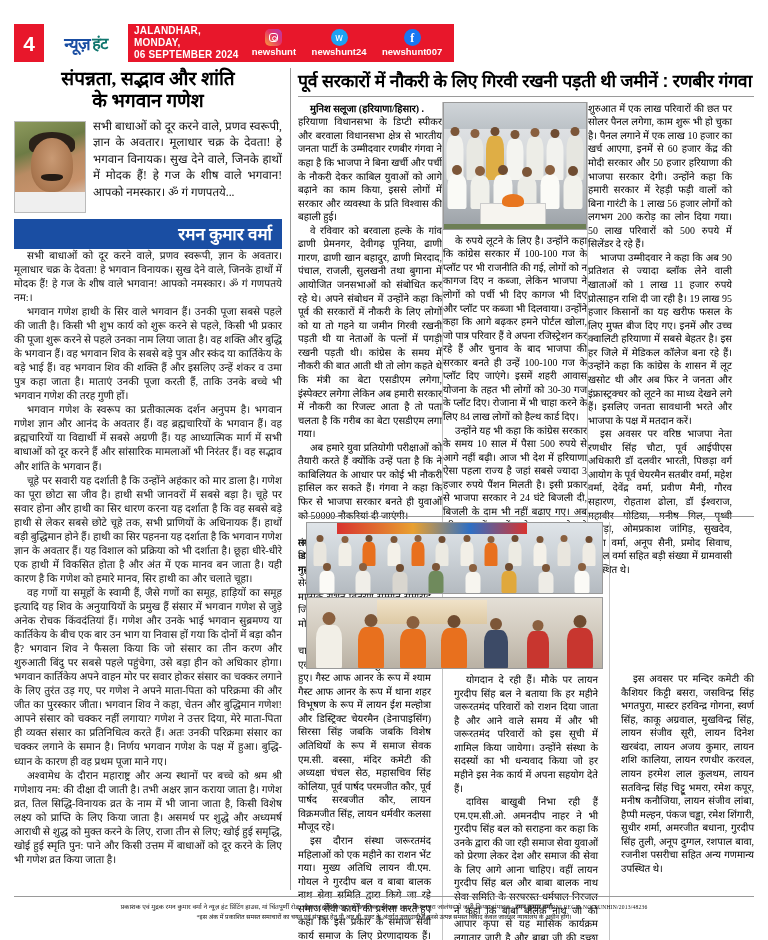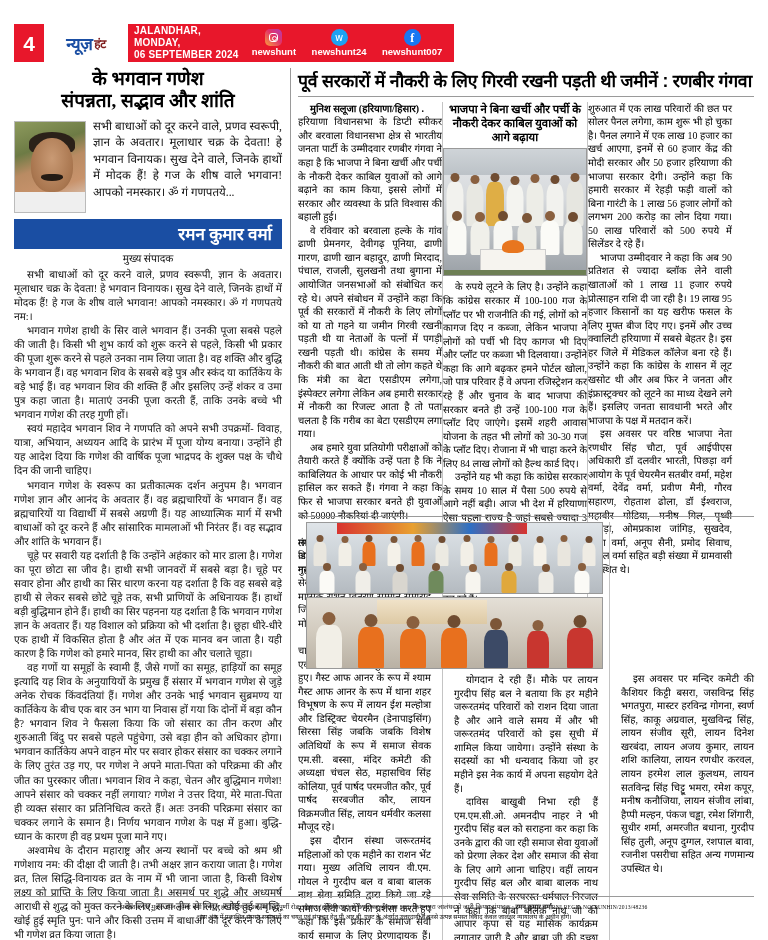--- a/index.html
+++ b/index.html
@@ -42,24 +42,24 @@
     padding: 0 3px;
   }
   .mh-logo .lg-a {
     color: #1a4ea3;
     font-family: "Liberation Sans", sans-serif;
     font-weight: bold;
     font-size: 17px;
     letter-spacing: -0.5px;
   }
   .mh-logo .lg-b {
-    color: #7f1d1d;
-    font-family: "Liberation Sans", sans-serif;
-    font-weight: bold;
-    font-size: 12px;
+    color: #0f766e;
+    font-family: "Liberation Sans", sans-serif;
+    font-weight: bold;
+    font-size: 16px;
     letter-spacing: -0.5px;
   }
   .mh-dateline {
     width: 112px;
     background: #e8172b;
     color: #fff;
     font-family: "Liberation Sans", sans-serif;
     font-weight: bold;
     font-size: 10px;
     line-height: 1.22;
@@ -276,42 +276,40 @@
         <div class="soc-badge soc-fb">f</div>
         <div class="soc-label">newshunt007</div>
       </div>
     </div>
   </div>
 
   <div class="vrule" style="left:290px; top:68px; height:822px;"></div>
 
   <div class="left-col">
     <div class="hl-left">
+      <div>संपन्नता, सद्भाव और शांति</div>
       <div>के भगवान गणेश</div>
-      <div>संपन्नता, सद्भाव और शांति</div>
     </div>
 
     <div class="left-intro">
       <div class="portrait">
         <div class="hair"></div>
           <div class="face"></div>
           <div class="stache"></div>
           <div class="shirt"></div>
       </div>
       <div class="left-para">सभी बाधाओं को दूर करने वाले, प्रणव स्वरूपी, ज्ञान के अवतार। मूलाधार चक्र के देवता! हे भगवान विनायक। सुख देने वाले, जिनके हाथों में मोदक हैं! हे गज के शीष वाले भगवान! आपको नमस्कार। ॐ गं गणपतये...</div>
     </div>
 
     <div style="clear:both"></div>
     <div class="byline-bar">रमन कुमार वर्मा</div>
-    <div class="byline-sub">मुख्य संपादक</div>
 
     <div class="body-left">
       <p>सभी बाधाओं को दूर करने वाले, प्रणव स्वरूपी, ज्ञान के अवतार। मूलाधार चक्र के देवता! हे भगवान विनायक। सुख देने वाले, जिनके हाथों में मोदक हैं! हे गज के शीष वाले भगवान! आपको नमस्कार। ॐ गं गणपतये नम:।</p>
       <p>भगवान गणेश हाथी के सिर वाले भगवान हैं। उनकी पूजा सबसे पहले की जाती है। किसी भी शुभ कार्य को शुरू करने से पहले, किसी भी प्रकार की पूजा शुरू करने से पहले उनका नाम लिया जाता है। वह शक्ति और बुद्धि के भगवान हैं। वह भगवान शिव के सबसे बड़े पुत्र और स्कंद या कार्तिकेय के बड़े भाई हैं। वह भगवान शिव की शक्ति हैं और इसलिए उन्हें शंकर व उमा पुत्र कहा जाता है। माताएं उनकी पूजा करती हैं, ताकि उनके बच्चे भी भगवान गणेश की तरह गुणी हों।</p>
-      <p>स्वयं महादेव भगवान शिव ने गणपति को अपने सभी उपक्रमों- विवाह, यात्रा, अभियान, अध्ययन आदि के प्रारंभ में पूजा योग्य बनाया। उन्होंने ही यह आदेश दिया कि गणेश की वार्षिक पूजा भाद्रपद के शुक्ल पक्ष के चौथे दिन की जानी चाहिए।</p>
       <p>भगवान गणेश के स्वरूप का प्रतीकात्मक दर्शन अनुपम है। भगवान गणेश ज्ञान और आनंद के अवतार हैं। वह ब्रह्मचारियों के भगवान हैं। वह ब्रह्मचारियों या विद्यार्थी में सबसे अग्रणी हैं। यह आध्यात्मिक मार्ग में सभी बाधाओं को दूर करने हैं और सांसारिक मामलाओं भी निरंतर हैं। वह सद्भाव और शांति के भगवान हैं।</p>
       <p>चूहे पर सवारी यह दर्शाती है कि उन्होंने अहंकार को मार डाला है। गणेश का पूरा छोटा सा जीव है। हाथी सभी जानवरों में सबसे बड़ा है। चूहे पर सवार होना और हाथी का सिर धारण करना यह दर्शाता है कि वह सबसे बड़े हाथी से लेकर सबसे छोटे चूहे तक, सभी प्राणियों के अधिनायक हैं। हाथों बड़ी बुद्धिमान होने हैं। हाथी का सिर पहनना यह दर्शाता है कि भगवान गणेश ज्ञान के अवतार हैं। यह विशाल को प्रक्रिया को भी दर्शाता है। छूहा धीरे-धीरे एक हाथी में विकसित होता है और अंत में एक मानव बन जाता है। यही कारण है कि गणेश को हमारे मानव, सिर हाथी का और चलाते चूहा।</p>
       <p>वह गणों या समूहों के स्वामी हैं, जैसे गणों का समूह, हाड़ियों का समूह इत्यादि यह शिव के अनुयायियों के प्रमुख हैं संसार में भगवान गणेश से जुड़े अनेक रोचक किंवदंतियां हैं। गणेश और उनके भाई भगवान सुब्रमण्य या कार्तिकेय के बीच एक बार उन भाग या निवास हों गया कि दोनों में बड़ा कौन है? भगवान शिव ने फैसला किया कि जो संसार का तीन करण और शुरुआती बिंदु पर सबसे पहले पहुंचेगा, उसे बड़ा हीन को अधिकार होगा। भगवान कार्तिकेय अपने वाहन मोर पर सवार होकर संसार का चक्कर लगाने के लिए तुरंत उड़ गए, पर गणेश ने अपने माता-पिता को परिक्रमा की और जीत का पुरस्कार जीता। भगवान शिव ने कहा, चेतन और बुद्धिमान गणेश! आपने संसार को चक्कर नहीं लगाया? गणेश ने उत्तर दिया, मेरे माता-पिता ही व्यक्त संसार का प्रतिनिधित्व करते हैं। अतः उनकी परिक्रमा संसार का चक्कर लगाने के समान है। निर्णय भगवान गणेश के पक्ष में हुआ। बुद्धि-ध्यान के कारण ही वह प्रथम पूजा माने गए।</p>
       <p>अश्वामेध के दौरान महाराष्ट्र और अन्य स्थानों पर बच्चे को श्रम श्री गणेशाय नम: की दीक्षा दी जाती है। तभी अक्षर ज्ञान कराया जाता है। गणेश व्रत, तिल सिद्धि-विनायक व्रत के नाम में भी जाना जाता है, किसी विशेष लक्ष्य को प्राप्ति के लिए किया जाता है। असमर्थ पर शुद्धे और अध्यमर्ष आराधी से शुद्ध को मुक्त करने के लिए, राजा तीन से लिए; खोई हुई समृद्धि, खोई हुई स्मृति पुन: पाने और किसी उत्तम में बाधाओं को दूर करने के लिए भी गणेश व्रत किया जाता है।</p>
 
     </div>
   </div>
 
   <div class="story-top">
     <div class="hl-big">पूर्व सरकारों में नौकरी के लिए गिरवी रखनी पड़ती थी जमीनें : रणबीर गंगवा</div>
@@ -323,21 +321,20 @@
         <p style="font-family:'Liberation Serif',serif;font-size:9.9px;line-height:1.37;text-align:justify;margin:0;text-indent:12px;font-weight:bold;">मुनिश सलूजा (हरियाणा/हिसार) .</p>
         <p style="font-family:'Liberation Serif',serif;font-size:9.9px;line-height:1.37;text-align:justify;margin:0;text-indent:0;">हरियाणा विधानसभा के डिप्टी स्पीकर और बरवाला विधानसभा क्षेत्र से भारतीय जनता पार्टी के उम्मीदवार रणबीर गंगवा ने कहा है कि भाजपा ने बिना खर्ची और पर्ची के नौकरी देकर काबिल युवाओं को आगे बढ़ाने का काम किया, इससे लोगों में सरकार और व्यवस्था के प्रति विश्वास की बहाली हुई।</p>
         <p style="font-family:'Liberation Serif',serif;font-size:9.9px;line-height:1.37;text-align:justify;margin:0;text-indent:12px;">वे रविवार को बरवाला हल्के के गांव ढाणी प्रेमनगर, देवीगढ़ पूनिया, ढाणी गारण, ढाणी खान बहादुर, ढाणी मिरदाद, पंचाल, राजली, सुलखनी तथा बुगाना में आयोजित जनसभाओं को संबोधित कर रहे थे। अपने संबोधन में उन्होंने कहा कि पूर्व की सरकारों में नौकरी के लिए लोगों को या तो गहने या जमीन गिरवी रखनी पड़ती थी या नेताओं के पत्नों में पगड़ी रखनी पड़ती थी। कांग्रेस के समय में नौकरी की बात आती थी तो लोग कहते थे कि मंत्री का बेटा एसडीएम लगेगा, इंस्पेक्टर लगेगा लेकिन अब हमारी सरकार में नौकरी का रिजल्ट आता है तो पता चलता है कि गरीब का बेटा एसडीएम लगा गया।</p>
         <p style="font-family:'Liberation Serif',serif;font-size:9.9px;line-height:1.37;text-align:justify;margin:0;text-indent:12px;">अब हमारे युवा प्रतियोगी परीक्षाओं को तैयारी करते हैं क्योंकि उन्हें पता है कि ने काबिलियत के आधार पर कोई भी नौकरी हासिल कर सकते हैं। गंगवा ने कहा कि फिर से भाजपा सरकार बनते ही युवाओं को 50000 नौकरियां दी जाएंगी।</p>
         <p style="font-family:'Liberation Serif',serif;font-size:9.9px;line-height:1.37;text-align:justify;margin:0;text-indent:12px;">कांग्रेस की गुटबाजी पर बोलते हुए गंगवा ने कहा कि कांग्रेस के नेताओं की आपसी लड़ाई हरियाणा के भले के लिए नहीं बल्कि भ्रष्टाचार करके जनता</p>
       </div>
 
       <div class="vrule" style="position:relative; left:0; top:0; height:auto; width:1px; background:#c4c4c4; flex:0 0 1px;"></div>
 
       <div style="width:144px;">
-        <div class="subhead">भाजपा ने बिना खर्ची और पर्ची के नौकरी देकर काबिल युवाओं को आगे बढ़ाया</div>
         <div class="photo" style="height:128px; margin-bottom:4px;">
           <div class="sky" style="background:linear-gradient(#e6e8ea,#d6d9dc 40%,#9aa0a6);"></div>
           <div class="banner" style="left:0;top:0;width:100%;height:26px;background:linear-gradient(#cfd4d8,#bcc2c7);"></div>
           <div class="row-people" style="top:24px;">
             <div class="pp" style="height:56px;">
                 <div class="hd" style="top:0;width:9px;height:9px;background:#7c5638;"></div>
                 <div class="bd" style="top:9px;width:17px;height:44px;background:#f2f2ee;"></div>
               </div>
             <div class="pp" style="height:56px;">
                 <div class="hd" style="top:2px;width:9px;height:9px;background:#8a603f;"></div>

